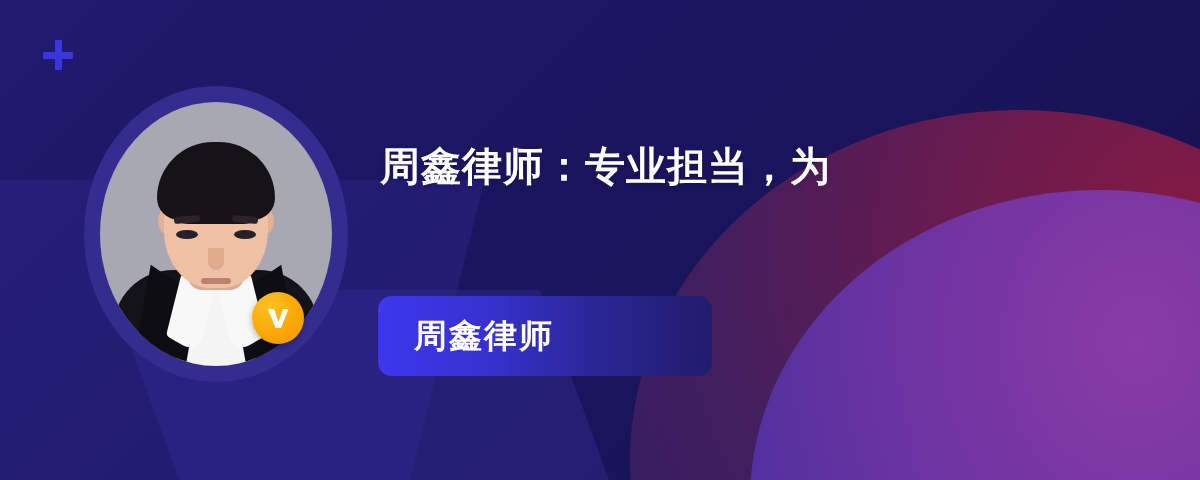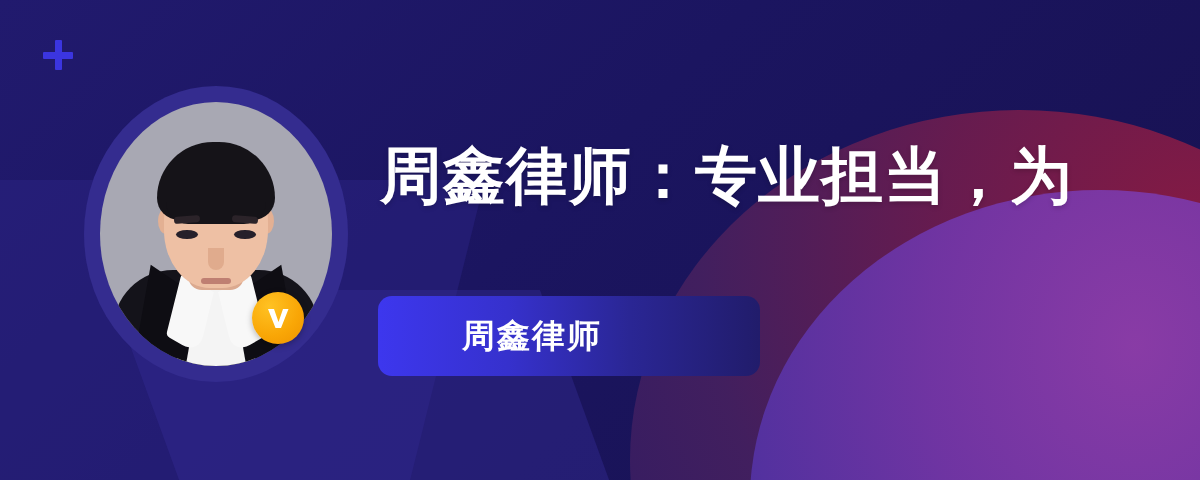--- a/index.html
+++ b/index.html
@@ -245,43 +245,42 @@
     border-radius: 50%;
     background: radial-gradient(circle at 34% 28%, #ffc223 0%, #f9a606 58%, #ee9300 100%);
     box-shadow: 0 2px 6px rgba(0,0,0,.28);
   }
   .verified-badge svg { position: absolute; left: 11px; top: 11px; }
 
   
   .headline {
     position: absolute;
     left: 380px;
-    top: 136px;
+    top: 126px;
     width: 700px;
     color: #ffffff;
-    font-size: 62px;
+    font-size: 40px;
     font-weight: bold;
     line-height: 80px;
     letter-spacing: 1px;
     text-shadow: 0 2px 5px rgba(0,0,0,.18);
   }
   .headline .ln { display: block; white-space: nowrap; }
 
   
   .name-pill {
     position: absolute;
     left: 378px;
     top: 296px;
     width: 334px;
     height: 80px;
     border-radius: 14px;
     background: linear-gradient(90deg, #3d37ee 0%, #3631cd 34%, #2a2694 66%, #211c6b 100%);
     display: flex;
     align-items: center;
-    padding-left: 48px;
   }
   .name-pill span {
     color: #ffffff;
     font-size: 33px;
     font-weight: bold;
     letter-spacing: 2px;
     margin-left: 36px;
   }
 </style>
 </head>

